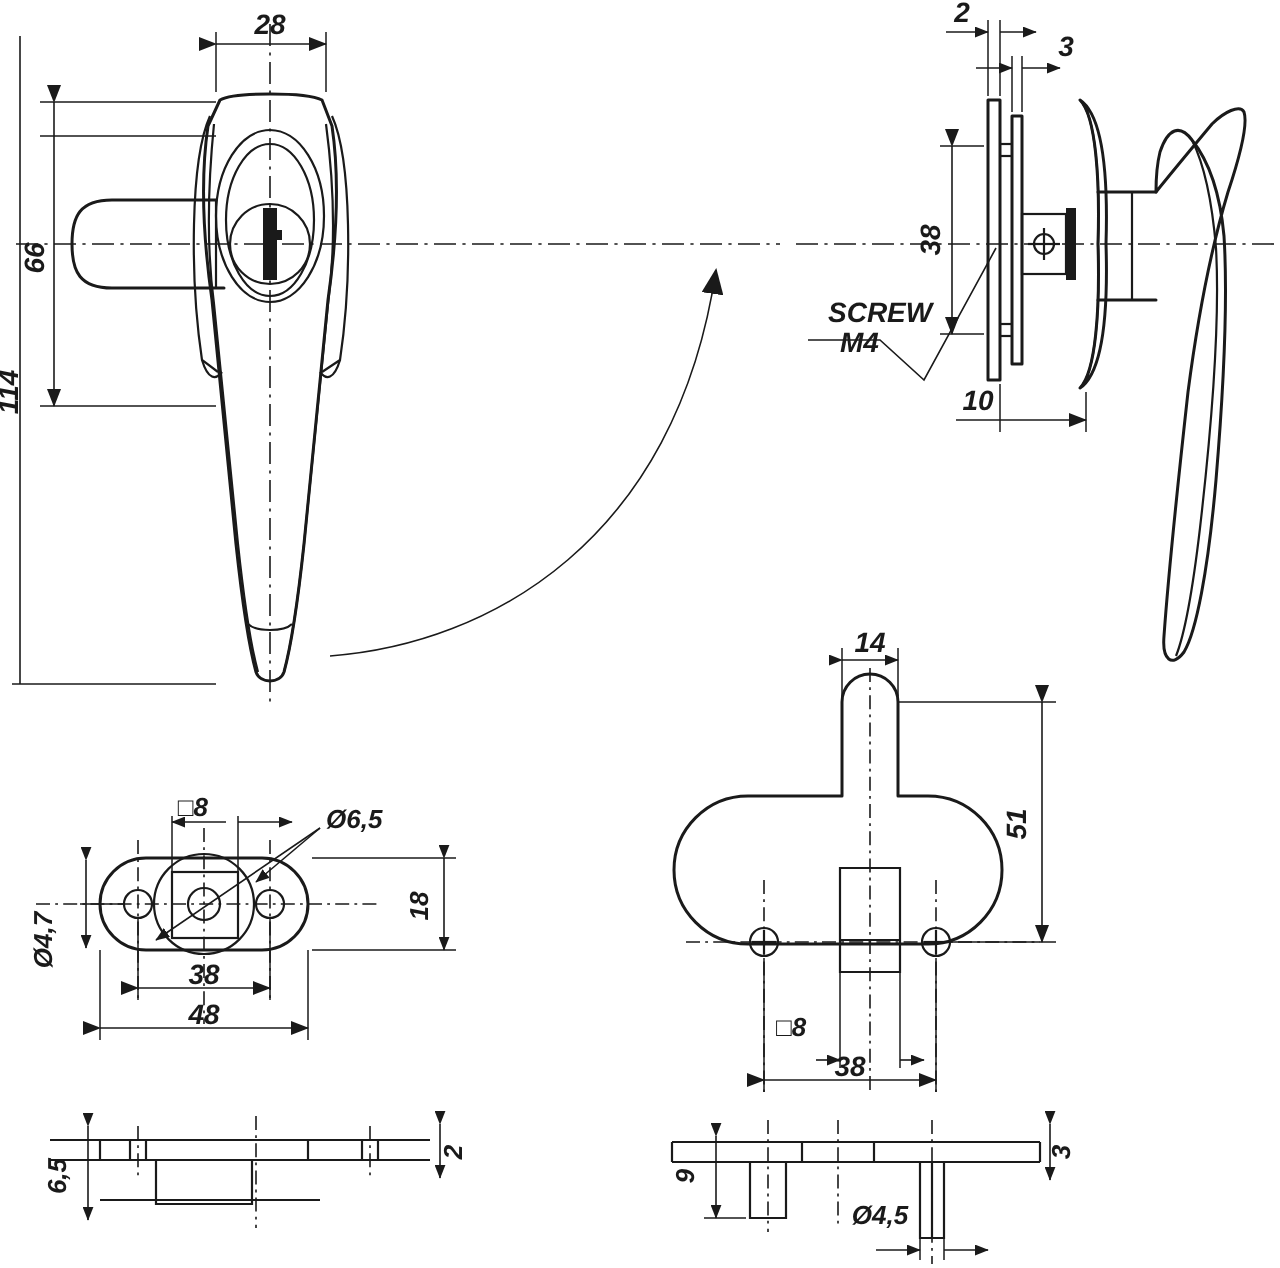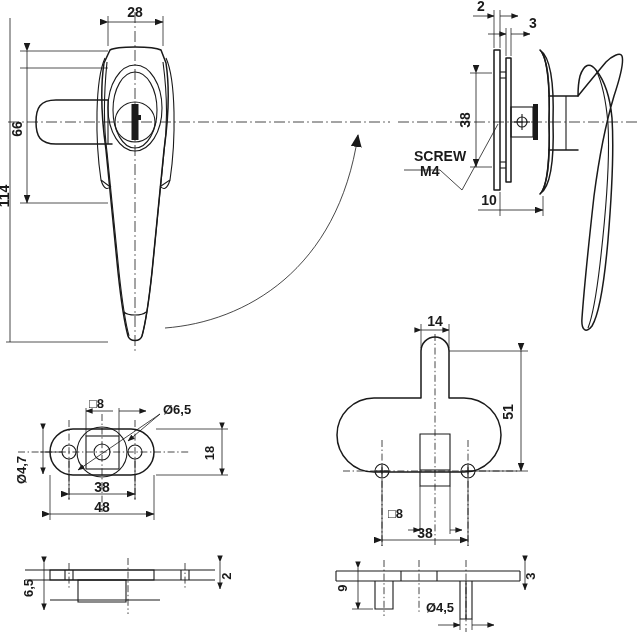--- a/index.html
+++ b/index.html
@@ -1,18 +1,18 @@
 <!DOCTYPE html>
 <html><head>
 <meta charset="utf-8">
 <style>
   html,body{margin:0;padding:0;background:#ffffff;}
   body{width:640px;height:634px;overflow:hidden;
        font-family:"Liberation Sans",sans-serif;color:#1a1a1a;}
-  #stage{position:relative;width:640px;height:634px;background:#fff;}
+  #stage{position:relative;width:640px;height:634px;background:#fff;font-style:italic;}
   svg{display:block;}
   text{font-family:"Liberation Sans",sans-serif;fill:#1a1a1a;}
 </style>
 </head>
 <body>
 
 <div id="stage">
 <svg width="640" height="634" viewBox="0 0 640 634">
 
   <defs>

